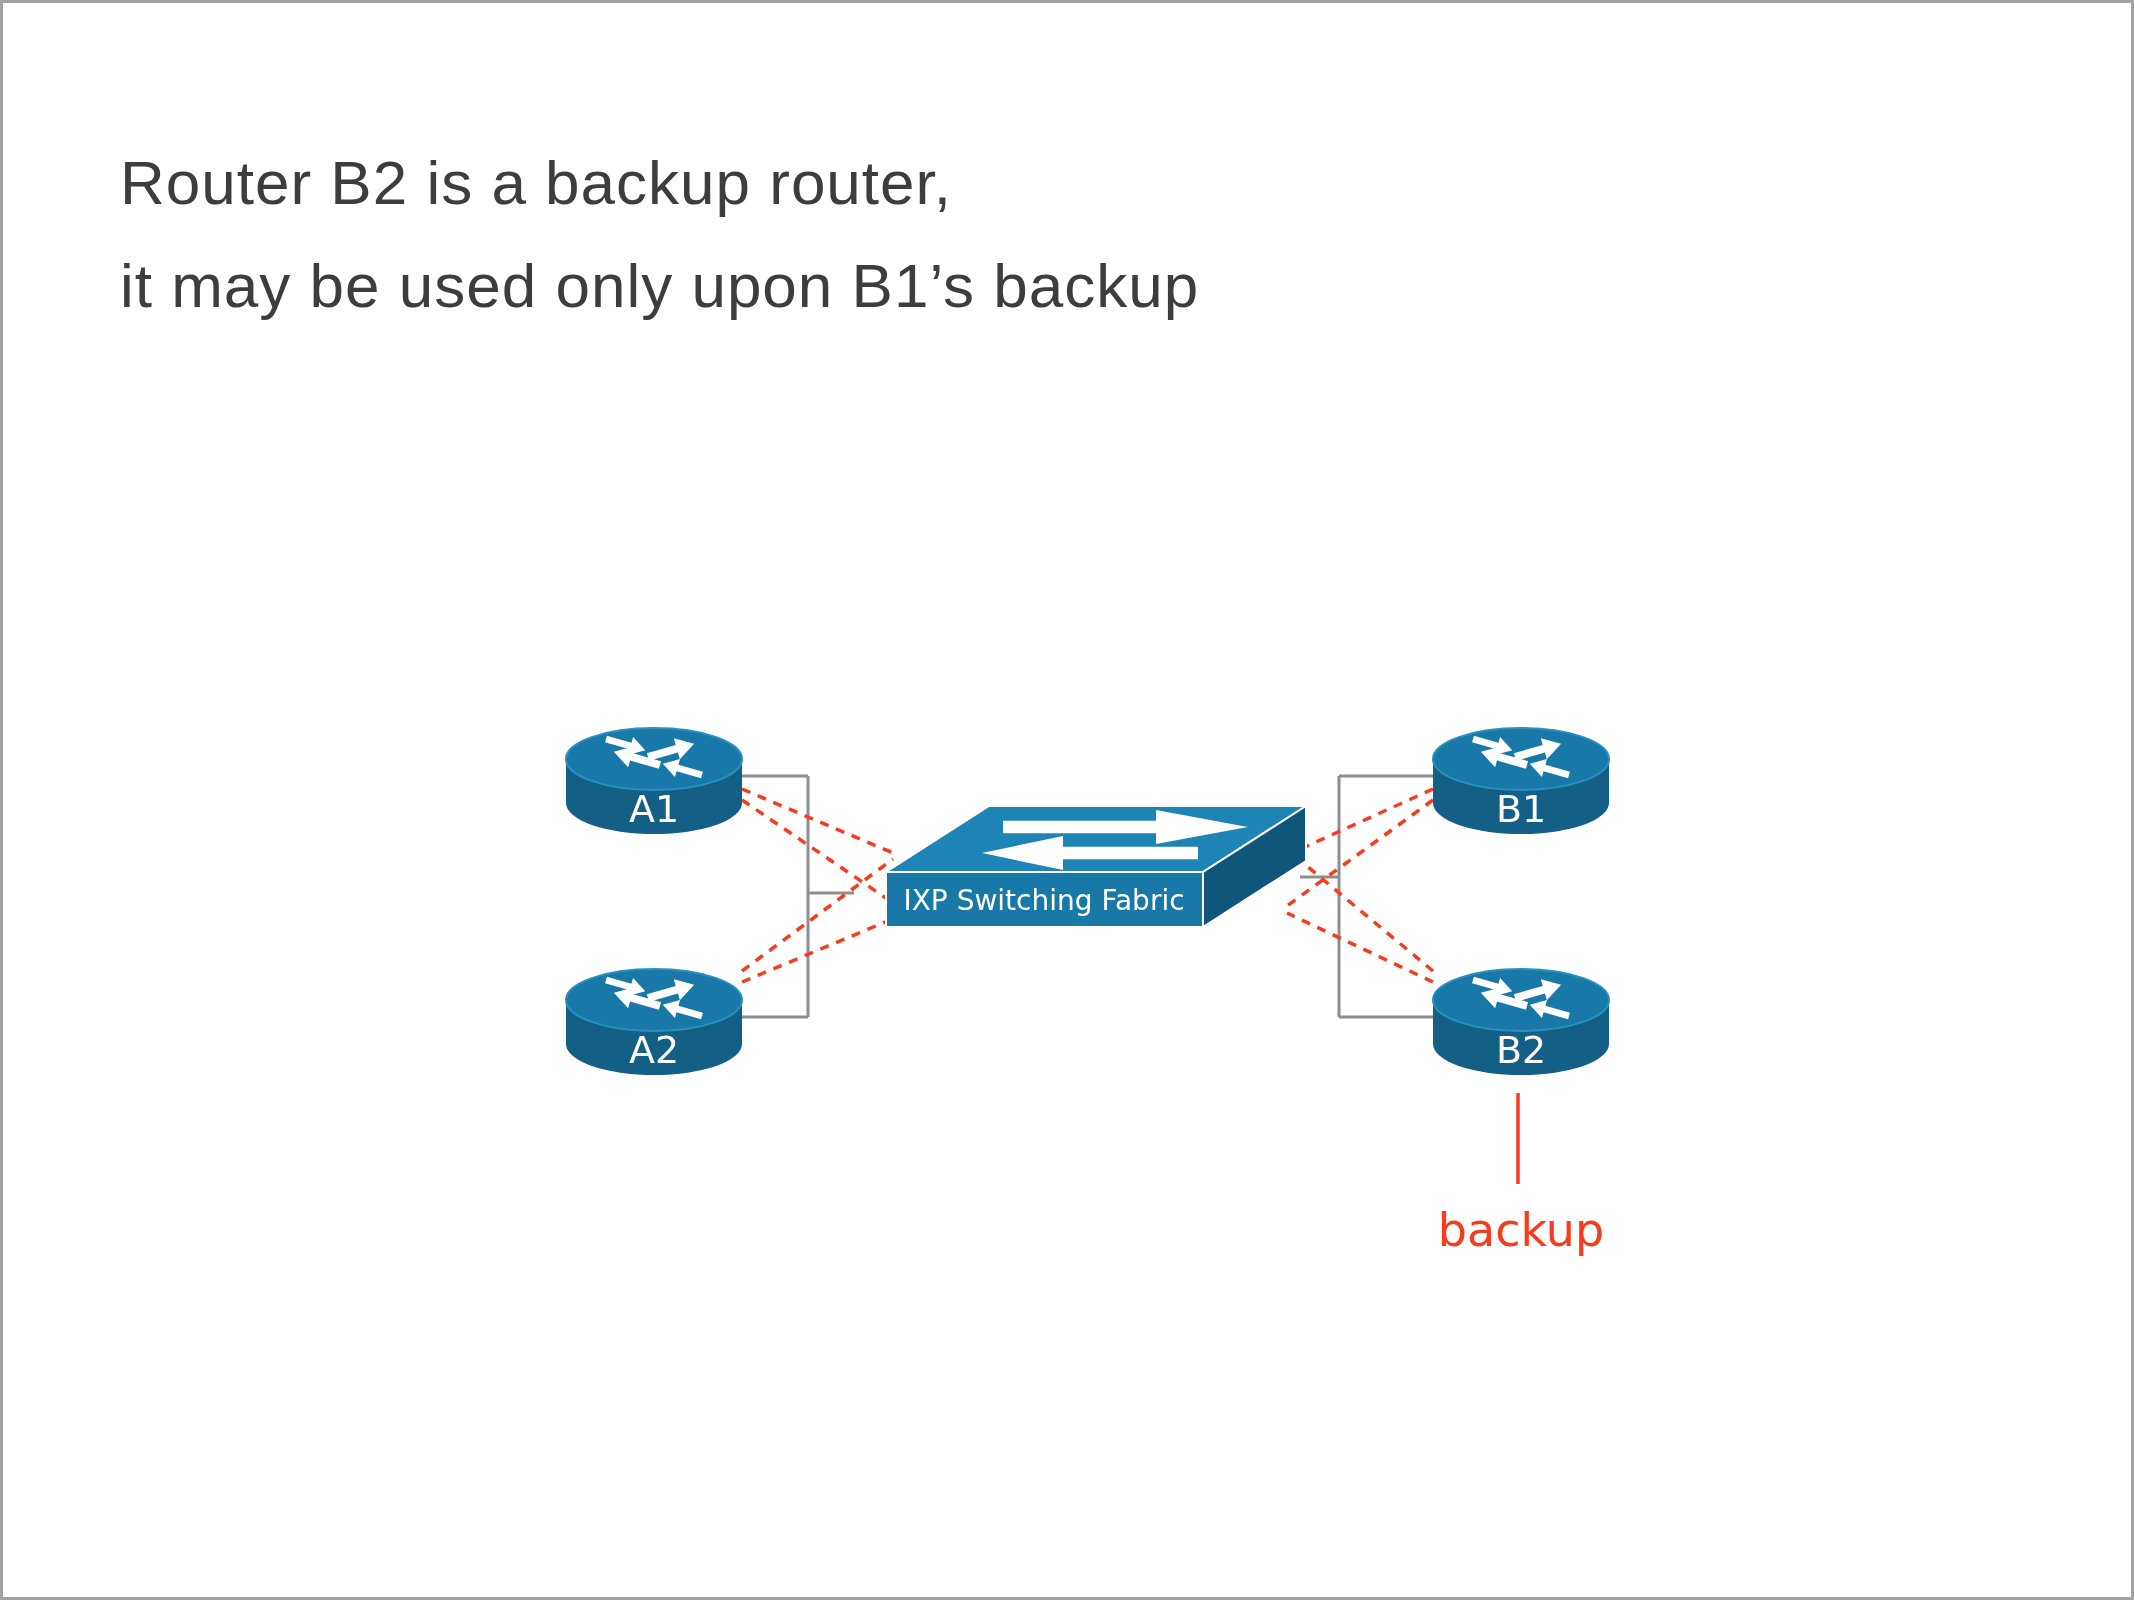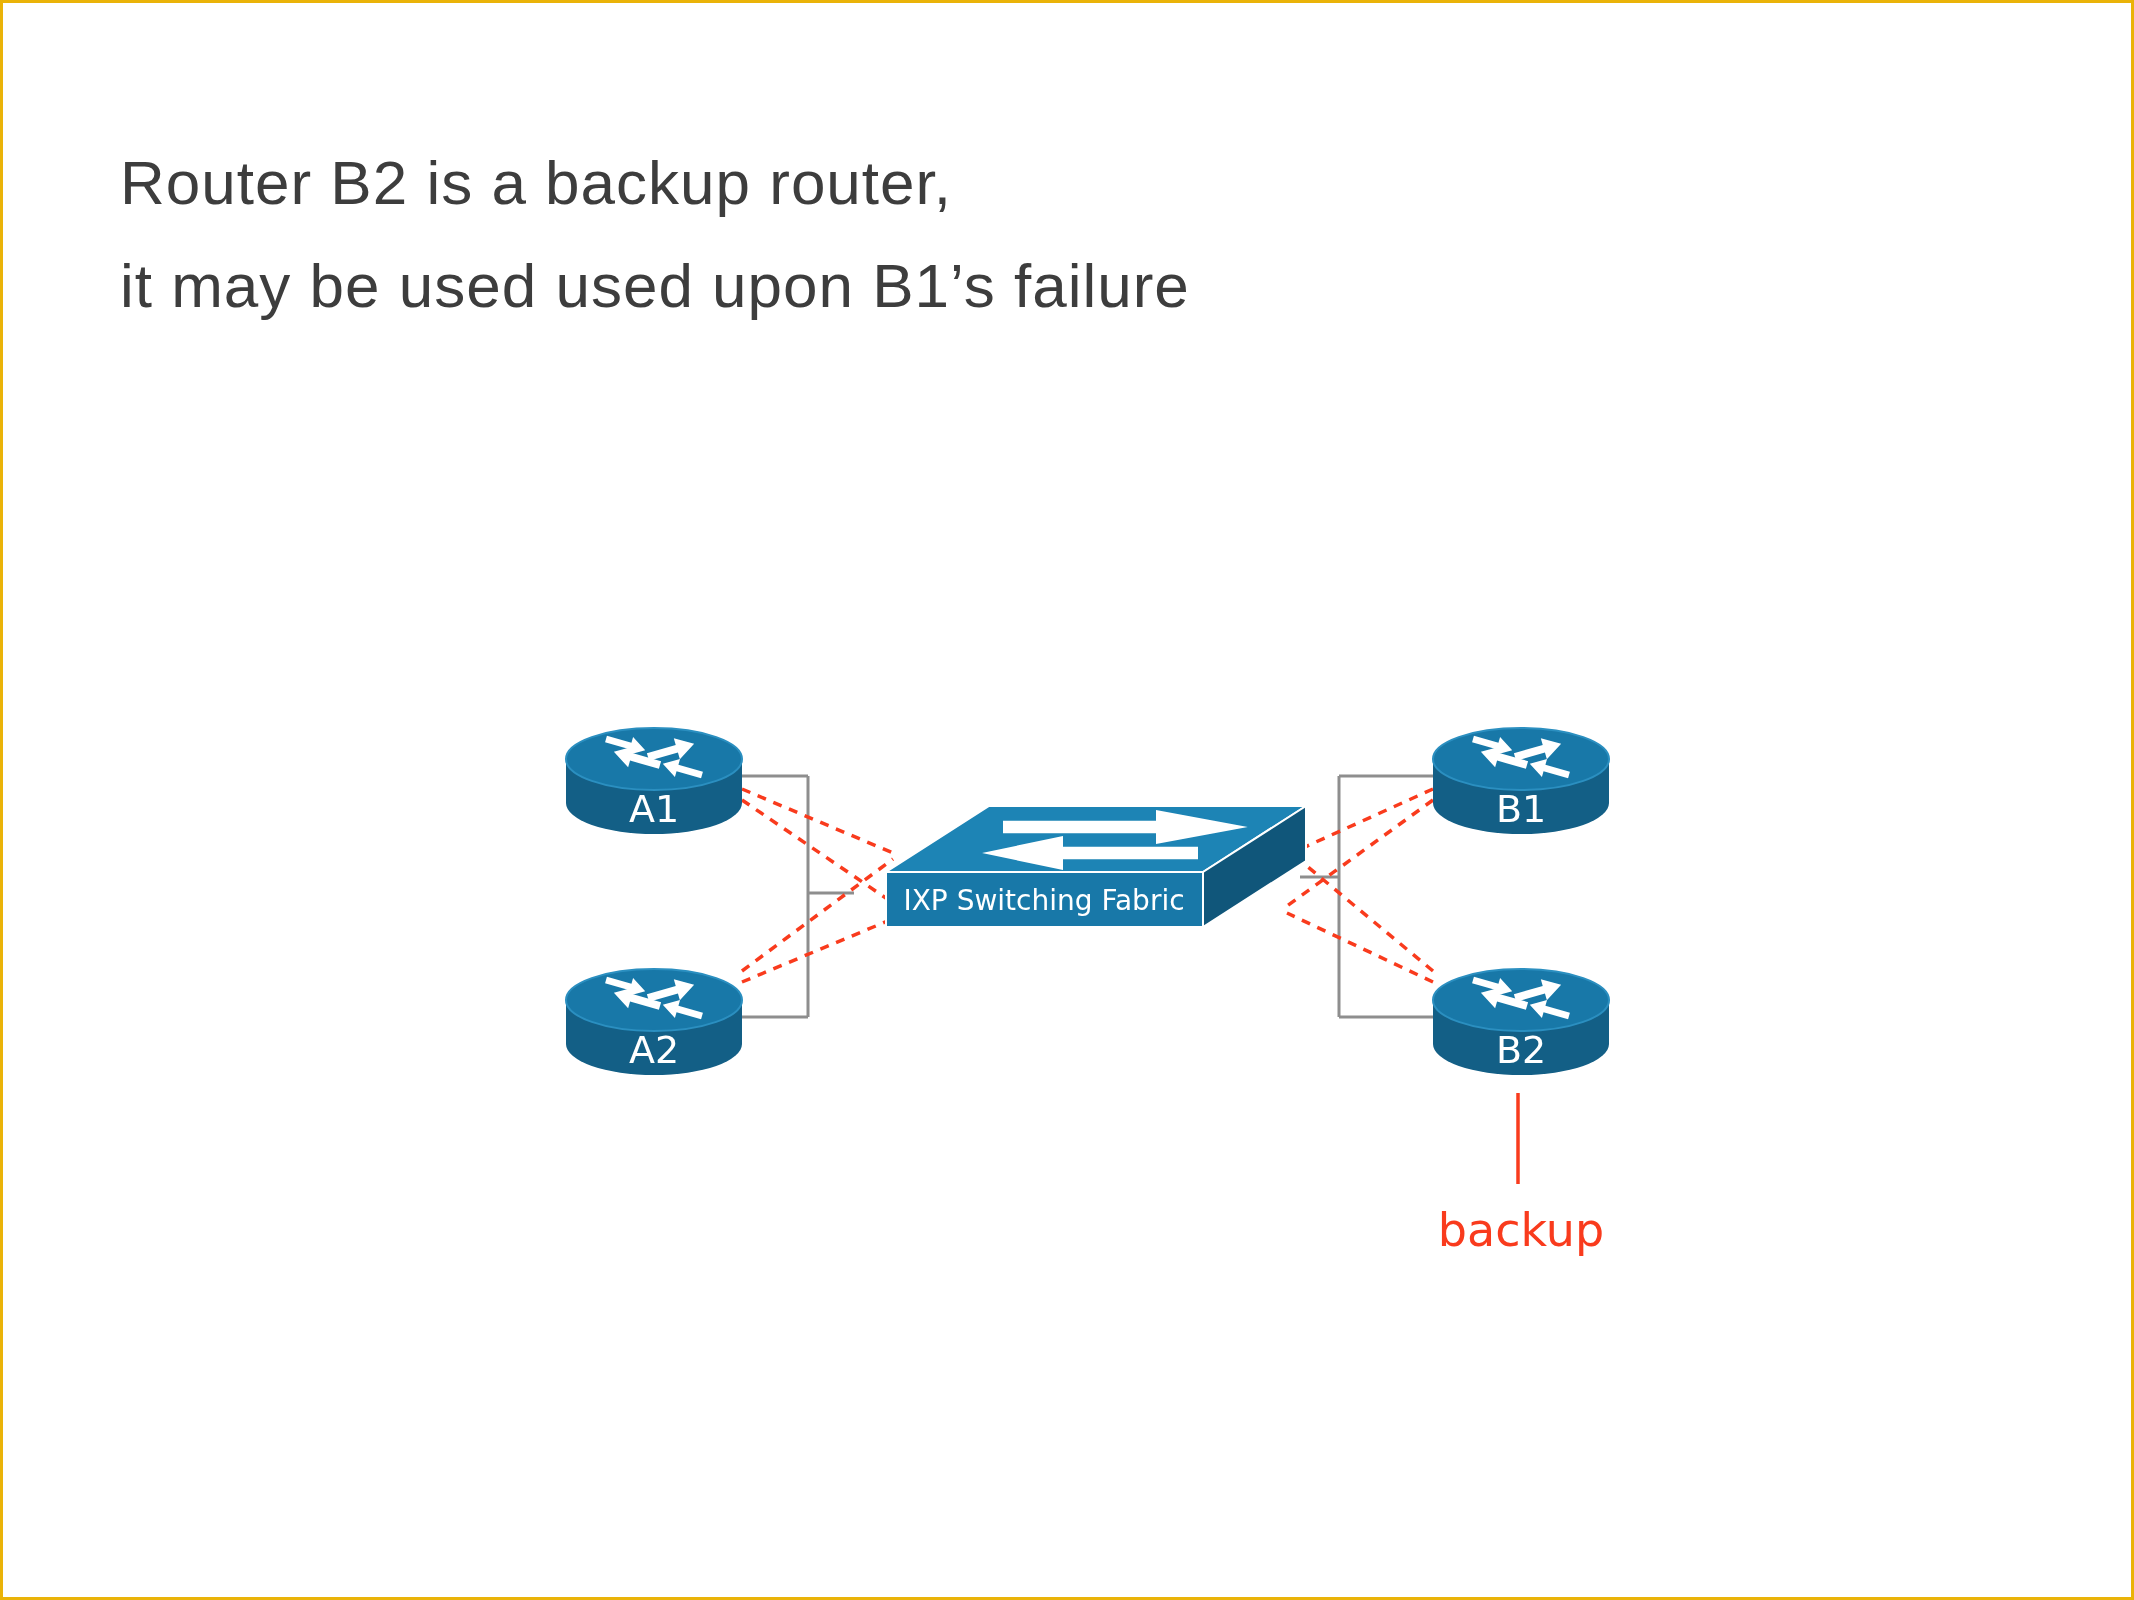--- a/index.html
+++ b/index.html
@@ -1,20 +1,20 @@
 <!DOCTYPE html>
 <html><head>
 <meta charset="utf-8">
 <style>
   html,body{margin:0;padding:0;background:#ffffff;}
   .page{
     position:relative;
     width:2134px;height:1600px;
     box-sizing:border-box;
-    border:3px solid #eab308;
+    border:3px solid #a3a3a3;
     background:#ffffff;
     overflow:hidden;
     font-family:"Liberation Sans",sans-serif;
   }
   .title{
     position:absolute;
     left:117px;top:128px;
     font-size:62px;
     line-height:103px;
     letter-spacing:1px;
@@ -60,21 +60,21 @@
     fill:none;
   }
 </style>
 </head>
 <body>
 
 <div class="page">
 
   <div class="title">
     <div class="title-line">Router B2 is a backup router,</div>
-    <div class="title-line">it may be used used upon B1’s failure</div>
+    <div class="title-line">it may be used only upon B1’s backup</div>
   </div>
 
   <svg class="diagram" viewBox="0 0 2134 1600">
     <defs>
       <path id="arrow" d="M0,-4 L30,-4 L30,-11 L48,0 L30,11 L30,4 L0,4 Z"></path>
       <g id="router-sym">
         <path d="M-88,0 L-88,44 A88,31 0 0 0 88,44 L88,0 Z" fill="#135f86"></path>
         <ellipse cx="0" cy="0" rx="88" ry="31" fill="#1878a8" stroke="#2b8fc0" stroke-width="2"></ellipse>
         <g fill="#ffffff">
           <use href="#arrow" transform="translate(-6,-2) rotate(-16)"></use>

